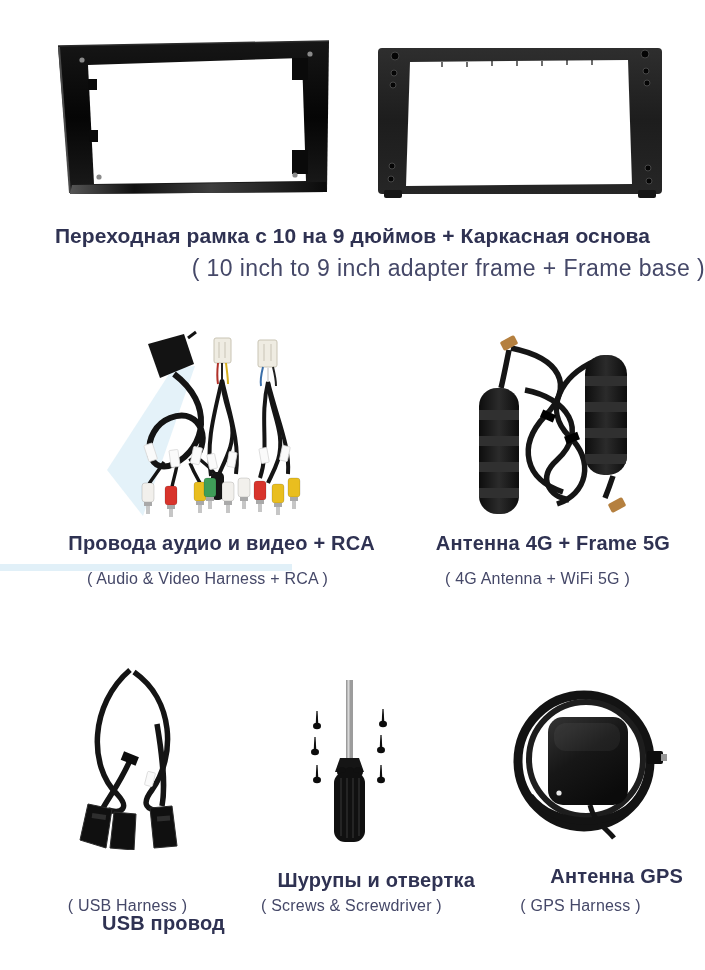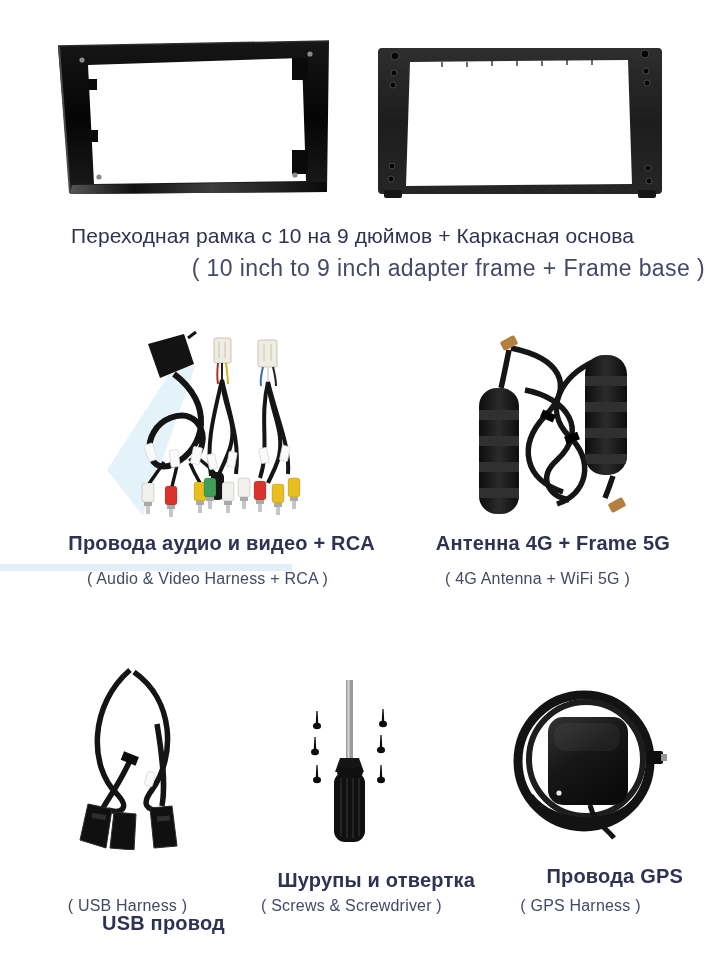--- a/index.html
+++ b/index.html
@@ -11,21 +11,21 @@
   .caption-ru{
     position:absolute;text-align:right;font-weight:700;
     font-size:20px;line-height:24px;color:#2f3252;letter-spacing:0.2px;
   }
   .caption-en{
     position:absolute;text-align:center;font-weight:400;
     font-size:16px;line-height:24px;color:#454868;letter-spacing:0.2px;
   }
   .title-ru{
     position:absolute;top:223px;left:0;width:705px;text-align:center;
-    font-weight:400;font-size:21px;line-height:26px;color:#2f3252;letter-spacing:0.1px;
+    font-weight:700;font-size:21px;line-height:26px;color:#2f3252;letter-spacing:0.1px;
   }
   .title-en{
     position:absolute;top:254px;left:0;width:705px;text-align:right;
     font-weight:400;font-size:23px;line-height:28px;color:#454868;letter-spacing:0.4px;
   }
   .wm-stripe{
     position:absolute;left:0;top:564px;width:292px;height:7px;
     background:#d9ecf6;opacity:0.8;
   }
   svg{display:block;}
@@ -336,14 +336,14 @@
   <circle cx="57" cy="113" r="2.6" fill="#e8e8e8"></circle>
   <path d="M 88 125 C 92 142, 104 148, 112 158" fill="none" stroke="#131313" stroke-width="5"></path>
 </svg>
 
 <div class="caption-ru" style="left:30px;top:864px;width:195px;margin-top:47px;">USB провод</div>
 <div class="caption-en" style="left:30px;top:894px;width:195px;">( USB Harness )</div>
 
 <div class="caption-ru" style="left:228px;top:868px;width:247px;">Шурупы и отвертка</div>
 <div class="caption-en" style="left:228px;top:894px;width:247px;">( Screws &amp; Screwdriver )</div>
 
-<div class="caption-ru" style="left:478px;top:864px;width:205px;">Провода GPS</div>
+<div class="caption-ru" style="left:478px;top:864px;width:205px;">Антенна GPS</div>
 <div class="caption-en" style="left:478px;top:894px;width:205px;">( GPS Harness )</div>
 
 </body></html>

